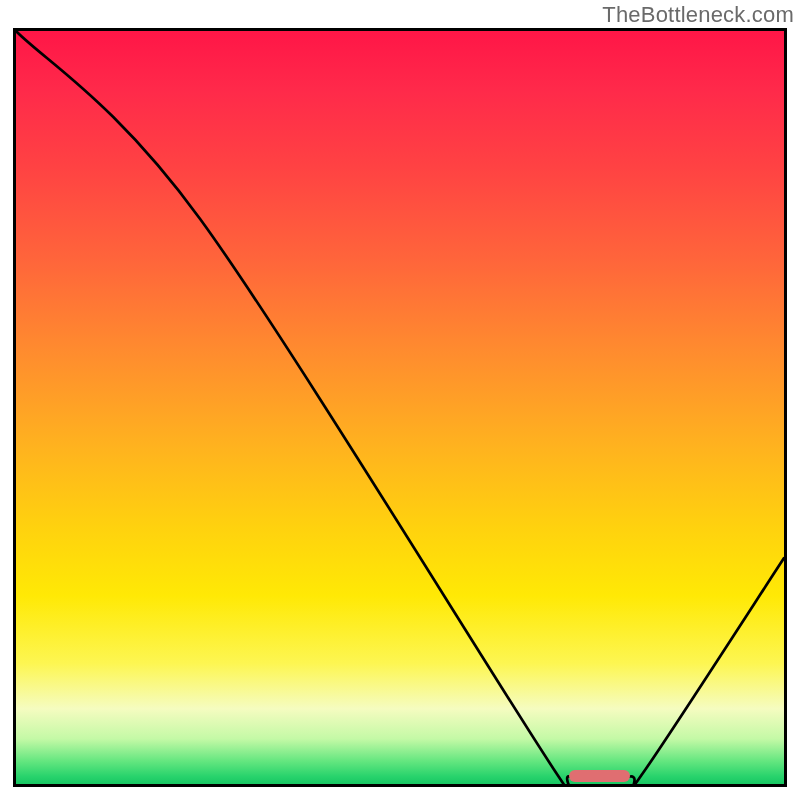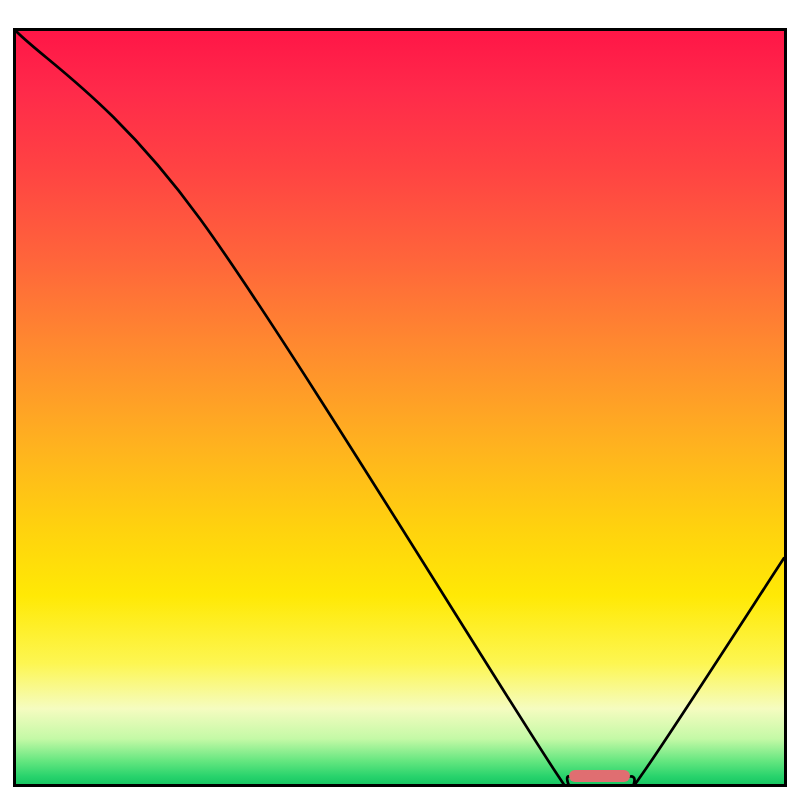--- a/index.html
+++ b/index.html
@@ -65,20 +65,21 @@
     position: absolute;
     border-radius: 999px;
     background: #e06e71;
   }
 </style>
 </head>
 <body>
 
 <div class="canvas">
 
+  <div class="watermark">TheBottleneck.com</div>
 
   <div class="frame">
     <div class="gradient"></div>
 
     <svg class="curve" viewBox="0 0 768 753" preserveAspectRatio="none">
       <path fill="none" stroke="#000000" stroke-width="2.7" stroke-linecap="round" stroke-linejoin="round" d="M 0.00 0.00 C 29.49 30.12, 98.30 70.18, 184.32 188.25 C 270.34 306.32, 478.62 648.78, 537.60 737.94 C 596.58 827.10, 540.67 744.27, 552.96 745.47 C 565.25 746.67, 602.11 746.67, 614.40 745.47 C 626.69 744.27, 605.18 772.88, 629.76 737.94 C 654.34 703.00, 745.88 560.83, 768.00 527.10"></path>
     </svg>
 
     <div class="marker" style="left: 552.96px; width: 61.44px; top: 739.47px; height: 12px;"></div>
   </div>

